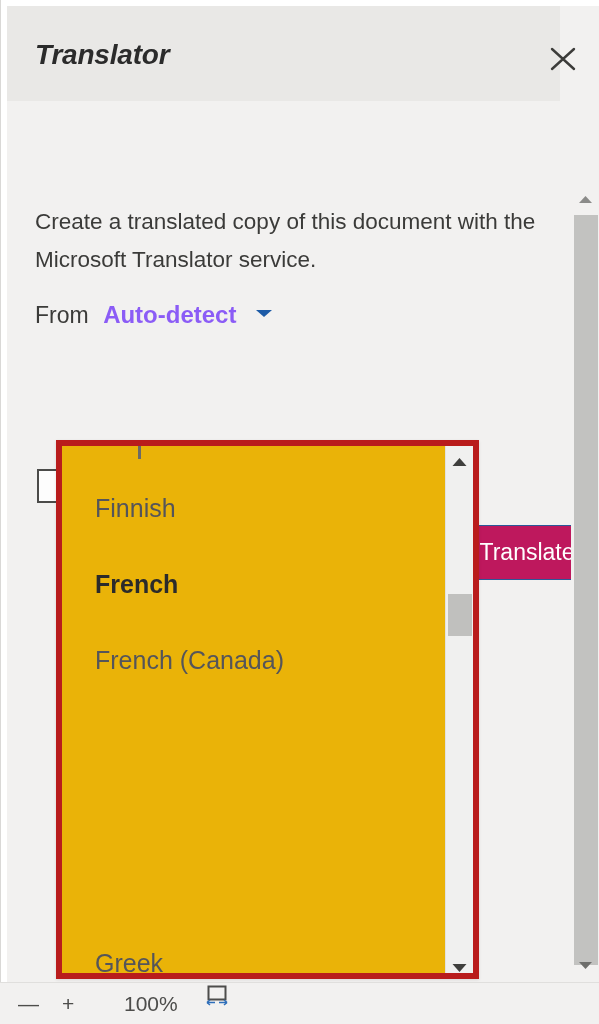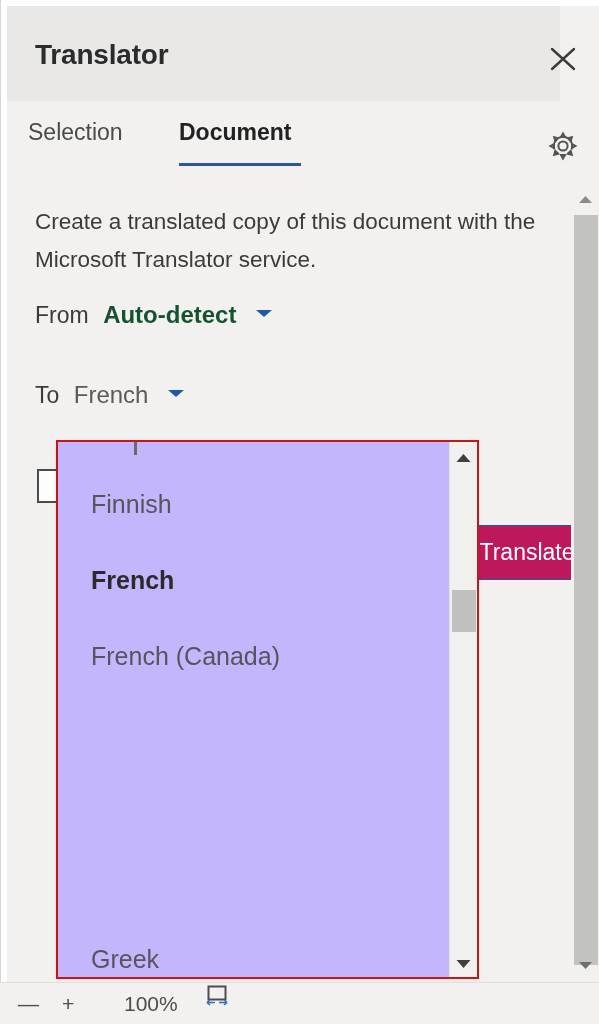--- a/index.html
+++ b/index.html
@@ -48,20 +48,21 @@
 
   
   .pane-header {
     position: absolute;
     left: 6px;
     top: 6px;
     width: 553px;
     height: 95px;
     background: #e9e8e6;
     box-sizing: border-box;
+    font-style: italic;
   }
   .pane-title {
     position: absolute;
     left: 28px;
     top: 33px;
     font-size: 28px;
     font-weight: bold;
     color: #2b2b2b;
     letter-spacing: -0.2px;
     white-space: nowrap;
@@ -150,21 +151,21 @@
     color: #3b3b39;
     vertical-align: middle;
   }
   .fld-value {
     font-size: 24px;
     vertical-align: middle;
     cursor: pointer;
     margin-left: 10px;
   }
   .fld-value.accent {
-    color: #14532d;
+    color: #8b5cf6;
     font-weight: bold;
   }
   .fld-value.plain {
     color: #5a5a58;
     font-weight: normal;
   }
   .caret {
     display: inline-block;
     vertical-align: middle;
     margin-left: 12px;
@@ -234,22 +235,22 @@
     cursor: pointer;
   }
 
   
   .lang-popup {
     position: absolute;
     left: 56px;
     top: 440px;
     width: 423px;
     height: 539px;
-    background: #c4b5fd;
-    border: 2px solid #b91c1c;
+    background: #eab308;
+    border: 6px solid #b91c1c;
     box-sizing: border-box;
     box-shadow: 0 1px 3px rgba(0,0,0,0.10);
     overflow: hidden;
   }
   .caret-mark {
     position: absolute;
     left: 76px;
     top: 0px;
     width: 3px;
     height: 13px;
@@ -345,64 +346,34 @@
 
     <div class="pane-header">
       <div class="pane-title">Translator</div>
       <div class="close-btn">
         <svg width="44" height="40" viewBox="0 0 44 40" aria-hidden="true">
           <path d="M11 10 L33 30 M33 10 L11 30" stroke="#3c3c3a" stroke-width="2.4" fill="none" stroke-linecap="round"></path>
         </svg>
       </div>
     </div>
 
-    <div class="tabs">
-      <div class="tab selection">Selection</div>
-      <div class="tab document">Document</div>
-      <div class="tab-underline"></div>
-      <div class="gear-btn">
-        <svg width="40" height="40" viewBox="0 0 40 40" aria-hidden="true">
-          <g fill="none" stroke="#53534f" stroke-width="2">
-            <circle cx="20" cy="20" r="4.6"></circle>
-            <path d="M20 7.5 L22 11 L18 11 Z"></path>
-            <path d="M20 32.5 L18 29 L22 29 Z"></path>
-            <path d="M7.5 20 L11 18 L11 22 Z"></path>
-            <path d="M32.5 20 L29 22 L29 18 Z"></path>
-            <path d="M11.2 11.2 L15 12.3 L12.3 15 Z"></path>
-            <path d="M28.8 28.8 L25 27.7 L27.7 25 Z"></path>
-            <path d="M28.8 11.2 L27.7 15 L25 12.3 Z"></path>
-            <path d="M11.2 28.8 L12.3 25 L15 27.7 Z"></path>
-            <circle cx="20" cy="20" r="9.2" stroke-dasharray="3.2 3.2"></circle>
-          </g>
-        </svg>
-      </div>
-    </div>
 
     <div class="pane-body">
       <div class="desc">Create a translated copy of this document with the Microsoft Translator service.</div>
 
       <div class="row-from">
         <span class="fld-label">From</span>
         <span class="fld-value accent">Auto-detect</span>
         <span class="caret">
           <svg width="22" height="14" viewBox="0 0 22 14" aria-hidden="true">
             <path d="M3 4 L11 11 L19 4 Z" fill="#1d5ba6"></path>
           </svg>
         </span>
       </div>
 
-      <div class="row-to">
-        <span class="fld-label">To</span>
-        <span class="fld-value plain">French</span>
-        <span class="caret">
-          <svg width="22" height="14" viewBox="0 0 22 14" aria-hidden="true">
-            <path d="M3 4 L11 11 L19 4 Z" fill="#1d5ba6"></path>
-          </svg>
-        </span>
-      </div>
 
       <div class="chk-box"></div>
 
       <div class="translate-btn">Translate</div>
     </div>
 
     <div class="pane-scroll">
       <div class="arrow-up">
         <svg width="29" height="22" viewBox="0 0 29 22" aria-hidden="true">
           <path d="M8 14 L14.5 7 L21 14 Z" fill="#8b8b89"></path>

